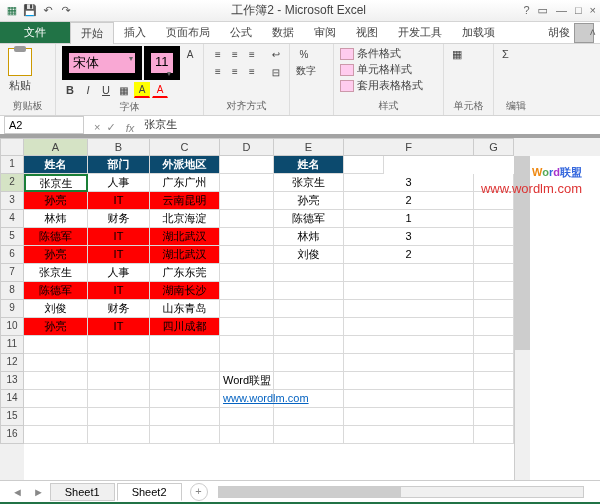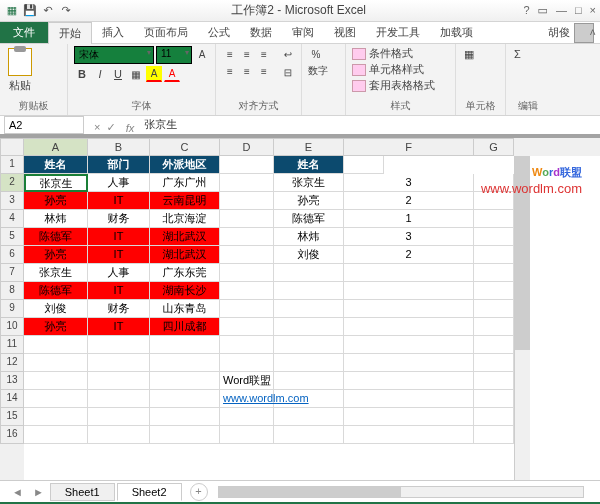--- a/index.html
+++ b/index.html
@@ -3,35 +3,35 @@
 <meta charset="utf-8">
 <style>
 *{margin:0;padding:0;box-sizing:border-box;font-family:"Microsoft YaHei","SimSun",sans-serif;font-size:11px}
 body{background:#fff;width:600px;height:504px;overflow:hidden;position:relative}
 .titlebar{height:22px;background:linear-gradient(#fff,#f0f0f0);display:flex;align-items:center;padding:0 4px;border-bottom:1px solid #d4d4d4}
 .qat{display:flex;gap:2px;align-items:center}
 .qat-btn{width:16px;height:16px;display:flex;align-items:center;justify-content:center;color:#555}
 .title{flex:1;text-align:center;color:#444;font-size:12px}
 .winbtns{display:flex;gap:8px;color:#666}
 .menubar{height:22px;background:#fff;display:flex;align-items:center;border-bottom:1px solid #d4d4d4}
-.file-tab{background:#217346;color:#fff;padding:3px 13px;height:100%;display:flex;align-items:center}
+.file-tab{background:#217346;color:#fff;padding:3px 24px;height:100%;display:flex;align-items:center}
 .tab{padding:3px 10px;color:#444;cursor:pointer}
 .tab.active{background:#f3f3f3;border:1px solid #ccc;border-bottom:none}
 .user{margin-left:auto;padding:0 6px;color:#444;display:flex;align-items:center;gap:4px}
 .avatar{width:20px;height:20px;background:#ccc;border:1px solid #999}
 .ribbon{height:72px;background:#f3f3f3;border-bottom:1px solid #d4d4d4;display:flex}
 .rgroup{border-right:1px solid #ddd;padding:2px 6px;display:flex;flex-direction:column;justify-content:space-between}
 .rgroup-label{text-align:center;color:#666;font-size:10px;padding-top:2px}
 .rgroup-body{display:flex;gap:4px;align-items:flex-start;flex:1}
 .big-btn{display:flex;flex-direction:column;align-items:center;gap:2px;padding:2px;color:#444}
 .paste-icon{width:24px;height:28px;background:#fff;border:1px solid #c90;position:relative}
 .paste-icon::before{content:"";position:absolute;top:-3px;left:5px;width:12px;height:6px;background:#999;border-radius:2px}
 .font-box{display:flex;flex-direction:column;gap:2px}
 .font-row{display:flex;gap:2px}
-.font-sel{border:1px solid #000000;background:#15803d;padding:1px 14px 1px 4px;font-size:10px;position:relative}
+.font-sel{border:7px solid #000000;background:#f9a8d4;padding:1px 14px 1px 4px;font-size:13px;position:relative}
 .font-sel::after{content:"▾";position:absolute;right:2px;color:#666;font-size:8px}
 .mini-btn{width:16px;height:16px;border:1px solid transparent;display:flex;align-items:center;justify-content:center;color:#444;font-size:10px}
 .align-grid{display:grid;grid-template-columns:repeat(3,16px);gap:1px}
 .num-col{display:flex;flex-direction:column;gap:2px}
 .style-col{display:flex;flex-direction:column;gap:1px;font-size:10px;color:#444}
 .style-item{display:flex;align-items:center;gap:3px}
 .style-ico{width:14px;height:12px;background:#fce;border:1px solid #c9a}
 .collapse{position:absolute;right:4px;top:26px;color:#666;cursor:pointer}
 .namebox-row{height:22px;display:flex;align-items:flex-end;border-bottom:4px solid #a3a3a3;background:#fff}
 .namebox{width:80px;border:1px solid #ccc;padding:2px 4px;margin:0 4px;background:#fff}
@@ -99,21 +99,21 @@
   <div class="tab">视图</div>
   <div class="tab">开发工具</div>
   <div class="tab">加载项</div>
   <div class="user">
     <span>胡俊</span>
     <div class="avatar"></div>
   </div>
 </div>
 
 <div class="ribbon">
-  <div class="rgroup" style="width:68px">
+  <div class="rgroup" style="width:56px">
     <div class="rgroup-body">
         <div class="big-btn">
           <div class="paste-icon"></div>
           <span>粘贴</span>
         </div>
       </div>
     <div class="rgroup-label">剪贴板</div>
   </div>
   <div class="rgroup" style="width:148px">
     <div class="rgroup-body">

